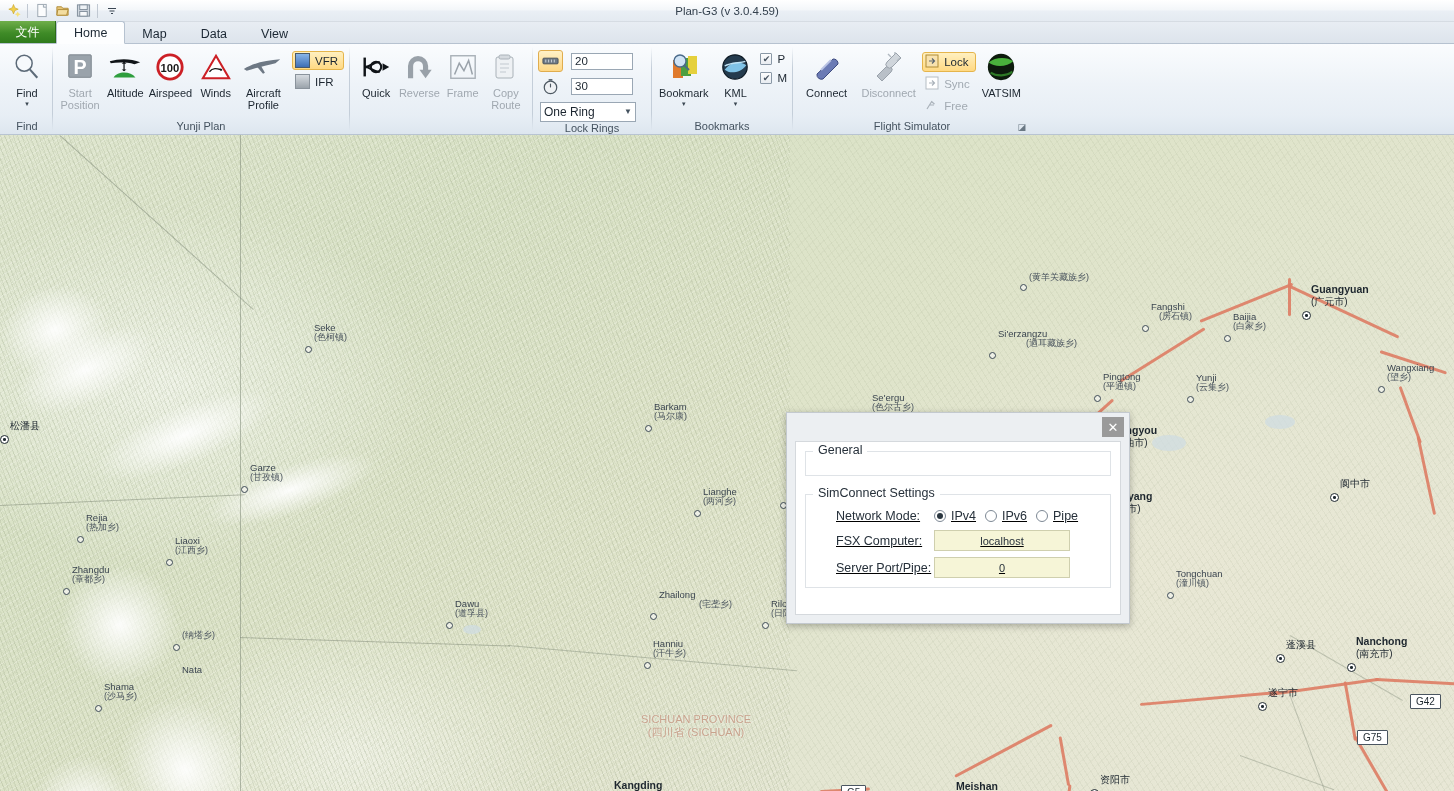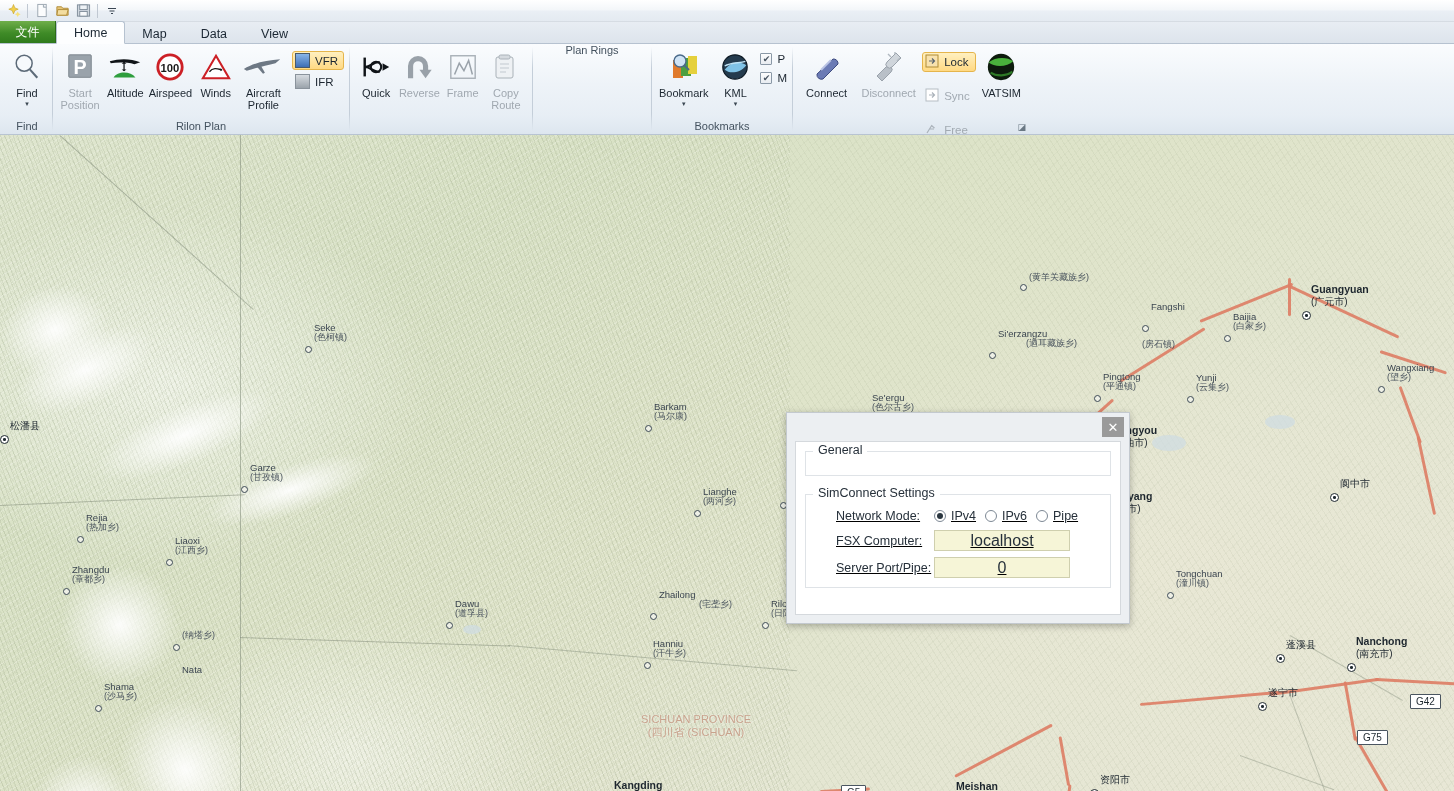--- a/index.html
+++ b/index.html
@@ -176,21 +176,21 @@
     position: absolute; top: -9px; left: 7px; background: #fff; padding: 0 5px;
     font-size: 12.5px; color: #26303a;
   }
   .row { display: flex; align-items: center; font-size: 12.5px; color: #26303a; }
   .radio { width: 12px; height: 12px; border-radius: 50%; border: 1.3px solid #7d8894; background: #fff; display:inline-flex; align-items:center; justify-content:center; margin-right: 5px; flex: none;}
   .radio.sel::after { content:""; width: 6px; height: 6px; border-radius: 50%; background: #2b3740; }
   .radio-opt { display: flex; align-items: center; }
   .hl-box { border: 1.5px solid #a01f22; padding: 5px 12px 5px 9px; margin-left: 4px; }
   .inp {
     background: #f6f5d7; border: 1px solid #cfcfae; height: 21px; width: 136px;
-    font-size: 16px; color: #26303a; display: flex; align-items: center; justify-content: center;
+    font-size: 11px; color: #26303a; display: flex; align-items: center; justify-content: center;
   }
   .lbl-w { width: 120px; }
 </style>
 </head>
 <body>
 
 <div id="app">
 
   <div class="titlebar">
     <div class="qat">
@@ -220,20 +220,21 @@
             <rect x="4" y="9" width="8" height="5" fill="#f7f9fb" stroke="#7f8c99"></rect>
           </svg>
       </div>
       <div class="qat-sep"></div>
       <div class="qat-btn">
         <svg width="12" height="12" viewBox="0 0 12 12">
             <path d="M2 3.5 h8 M3.5 6 h5 M5 8.5 h2" stroke="#3a4652" stroke-width="1.1" fill="none"></path>
           </svg>
       </div>
     </div>
+    <div class="app-title">Plan-G3 (v 3.0.4.59)</div>
   </div>
 
   <div class="tabsrow">
     <div class="tab-file">文件</div>
     <div class="tab active">Home</div>
     <div class="tab">Map</div>
     <div class="tab">Data</div>
     <div class="tab">View</div>
   </div>
 
@@ -312,21 +313,21 @@
           <div class="smallbtn on">
             <span style="display:inline-block;width:15px;height:15px;border:1px solid #4a5a6a;background:linear-gradient(to bottom,#89b5e8,#3f6fb5)"></span>
             <span>VFR</span>
           </div>
           <div class="smallbtn">
             <span style="display:inline-block;width:15px;height:15px;border:1px solid #8a939c;background:linear-gradient(to bottom,#d6dbe0,#9ba3ab)"></span>
             <span>IFR</span>
           </div>
         </div>
       </div>
-      <div class="rgroup-label">Rilon Plan</div>
+      <div class="rgroup-label">Yunji Plan</div>
     </div>
 
     <div class="rgroup-sep"></div>
 
     <div class="rgroup" style="width:182px">
       <div class="rgroup-body">
         <div class="bigbtn">
           <div class="ico">
             <svg width="32" height="28" viewBox="0 0 34 28">
                 <path d="M5 4 v20" stroke="#101418" stroke-width="2.6"></path>
@@ -366,21 +367,46 @@
           </div>
           <div class="lbl">Copy<br>Route</div>
         </div>
       </div>
       <div class="rgroup-label"></div>
     </div>
 
     <div class="rgroup-sep"></div>
 
     <div class="rgroup" style="width:118px">
-      <div class="rgroup-label">Plan Rings</div>
+      <div class="rgroup-body" style="flex-direction:column; gap:3px; padding-top:6px">
+        <div style="display:flex; align-items:center; gap:8px">
+          <div style="width:25px;height:22px;border:1px solid #e0ad4e;border-radius:3px;background:linear-gradient(to bottom,#fff1c8,#ffd886);display:flex;align-items:center;justify-content:center">
+            <svg width="17" height="12" viewBox="0 0 18 12">
+                <rect x="1" y="3" width="16" height="6" rx="1" fill="#6e7986" stroke="#454f5a"></rect>
+                <path d="M4 4.5 v3 M7 4.5 v3 M10 4.5 v3 M13 4.5 v3" stroke="#cfd5db" stroke-width="1"></path>
+              </svg>
+          </div>
+          <div class="txtbox">20</div>
+        </div>
+        <div style="display:flex; align-items:center; gap:8px">
+          <div style="width:25px;height:22px;display:flex;align-items:center;justify-content:center">
+            <svg width="17" height="17" viewBox="0 0 18 18">
+                <circle cx="9" cy="10" r="6.6" fill="#eef1f4" stroke="#4d5862" stroke-width="1.3"></circle>
+                <path d="M9 10 V6" stroke="#4d5862" stroke-width="1.2"></path>
+                <path d="M7 2 h4" stroke="#4d5862" stroke-width="1.6"></path>
+              </svg>
+          </div>
+          <div class="txtbox">30</div>
+        </div>
+        <div class="combo" style="margin-top:2px;margin-left:2px">
+          <span>One Ring</span>
+          <span class="arr">▼</span>
+        </div>
+      </div>
+      <div class="rgroup-label">Lock Rings</div>
     </div>
 
     <div class="rgroup-sep"></div>
 
     <div class="rgroup" style="width:140px">
       <div class="rgroup-body">
         <div class="bigbtn" style="width:58px">
           <div class="ico">
             <svg width="34" height="30" viewBox="0 0 34 30">
                 <path d="M6 8 h10 v18 H6z" fill="#e07a2c"></path>
@@ -434,21 +460,21 @@
         <div class="bigbtn disabled" style="width:66px">
           <div class="ico">
             <svg width="36" height="30" viewBox="0 0 36 30">
                 <path d="M6 24 L15 15 a3.5 3.5 0 0 1 5 5 L11 29z" fill="#b9c0c8" stroke="#9aa2ab"></path>
                 <path d="M30 6 L21 15 a3.5 3.5 0 0 1 -5 -5 L25 1z" fill="#cfd5db" stroke="#9aa2ab"></path>
                 <path d="M20 5 l-3 -3 M26 9 l3 -3 M24 2 l0 -2" stroke="#b0b8c0" stroke-width="1.4"></path>
               </svg>
           </div>
           <div class="lbl">Disconnect</div>
         </div>
-        <div class="smallcol" style="gap:14px; padding-top:5px">
+        <div class="smallcol" style="gap:2px; padding-top:5px">
           <div class="smallbtn on">
             <span><svg width="14" height="14" viewBox="0 0 14 14">
                   <rect x="1" y="1" width="12" height="12" fill="#f8e2ae" stroke="#b08c37"></rect>
                   <path d="M4 7 h5 M7 4.5 L9.5 7 L7 9.5" stroke="#5b6671" stroke-width="1.2" fill="none"></path>
                 </svg></span>
             <span>Lock</span>
           </div>
           <div class="smallbtn disabled">
             <span><svg width="14" height="14" viewBox="0 0 14 14">
                   <rect x="1" y="1" width="12" height="12" fill="#fff" stroke="#b6bdc4"></rect>
@@ -631,21 +657,21 @@
           <div class="nm" style="left: 9px; top: -23px;">Si'erzangzu</div>
           <div class="cn" style="left: 9px; top: -14px; padding-left: 28px;">(迺耳藏族乡)</div>
         </div>
         <div class="city" style="left: 1020px; top: 149px;">
           <div class="dot"></div>
           <div class="cn" style="left: 9px; top: -12px;">(黄羊关藏族乡)</div>
         </div>
         <div class="city" style="left: 1142px; top: 190px;">
           <div class="dot"></div>
           <div class="nm" style="left: 9px; top: -23px;">Fangshi</div>
-          <div class="cn" style="left: 0; top: -14px; margin-top: 28px;">(房石镇)</div>
+          <div class="cn" style="left: 17px; top: -14px;">(房石镇)</div>
         </div>
         <div class="city" style="left: 1224px; top: 200px;">
           <div class="dot"></div>
           <div class="nm" style="left: 9px; top: -23px;">Baijia</div>
           <div class="cn" style="left: 9px; top: -14px;">(白家乡)</div>
         </div>
         <div class="city" style="left: 1302px; top: 176px;">
           <div class="dot major"></div>
           <div class="nm b" style="left: 9px; top: -27px;">Guangyuan</div>
           <div class="cn b" style="left: 9px; top: -14px;">(广元市)</div>

